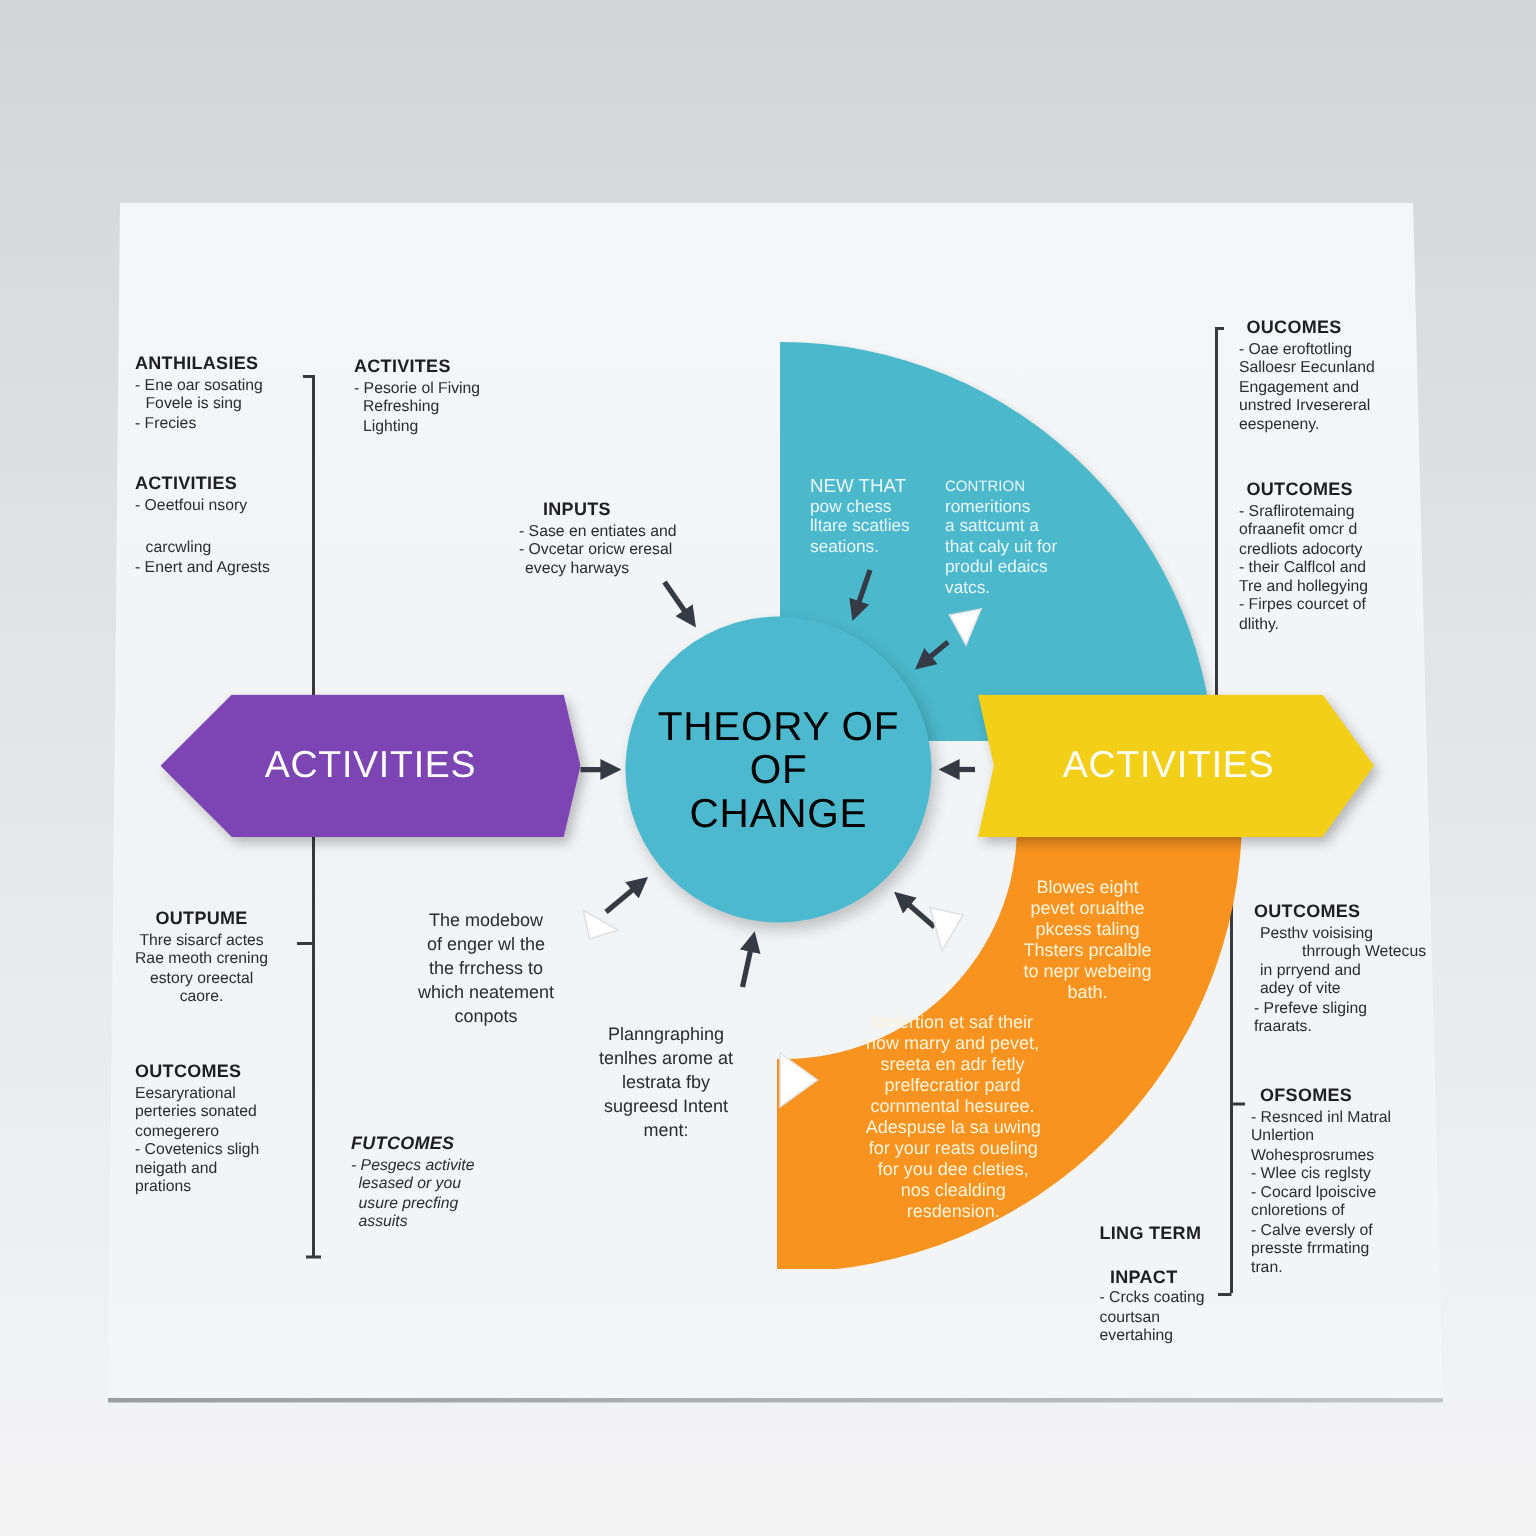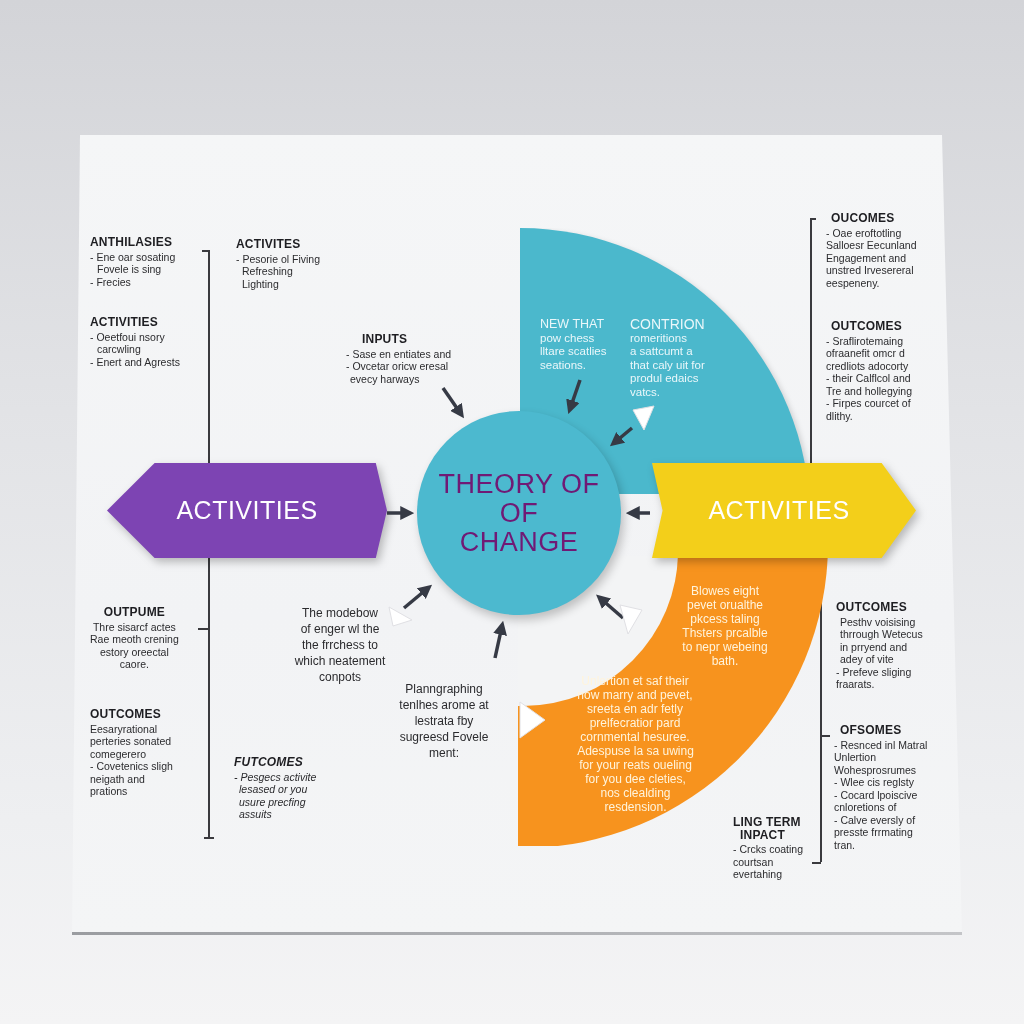--- a/index.html
+++ b/index.html
@@ -39,21 +39,21 @@
     background: #f7931e;
   }
   .orange-wrap .hole {
     position: absolute; left: -150px; top: -160px; width: 310px; height: 310px; border-radius: 50%;
     background: #f3f4f5;
   }
   .center-circle {
     position: absolute; left: 417px; top: 411px; width: 204px; height: 204px; border-radius: 50%;
     background: #4cb9cf; box-shadow: 3px 5px 10px rgba(0,0,0,0.22);
     display: flex; align-items: center; justify-content: center; flex-direction: column;
-    color: #701a75; font-size: 27px; line-height: 29px; text-align: center; letter-spacing: 0.5px;
+    color: #000000; font-size: 27px; line-height: 29px; text-align: center; letter-spacing: 0.5px;
   }
   .hexarrow {
     position: absolute; display: flex; align-items: center; justify-content: center;
     color: #ffffff; font-size: 25px; letter-spacing: 0.5px;
     filter: drop-shadow(3px 4px 4px rgba(0,0,0,0.25));
   }
   .hexarrow .shape { position: absolute; inset: 0; }
   .hexarrow span { position: relative; }
   .purple .shape { background: #7d44b3; clip-path: polygon(17% 0, 96% 0, 100% 50%, 96% 100%, 17% 100%, 0 50%); }
   .yellow .shape { background: #f3cf1a; clip-path: polygon(0 0, 87% 0, 100% 50%, 87% 100%, 0 100%, 4% 50%); }
@@ -87,21 +87,21 @@
   <div class="hole"></div>
 </div>
 
 <div class="shape-text" style="left:540px; top:318px; width:90px;">
   <div style="font-size:12.5px;">NEW THAT</div>
   <div>pow chess</div>
   <div>lltare scatlies</div>
   <div>seations.</div>
 </div>
 <div class="shape-text" style="left:630px; top:318px; width:100px;">
-  <div style="font-size:14px;">CONTRION</div>
+  <div style="font-size:10px;">CONTRION</div>
   <div>romeritions</div>
   <div>a sattcumt a</div>
   <div>that caly uit for</div>
   <div>produl edaics</div>
   <div>vatcs.</div>
 </div>
 
 <div class="orange-text" style="left:670px; top:584px; width:110px;">
   <div>Blowes eight</div>
   <div>pevet orualthe</div>
@@ -172,21 +172,21 @@
 </div>
 <div class="note" style="left:236px; top:238px;">
   <div class="h">ACTIVITES</div>
   <div class="l">- Pesorie ol Fiving</div>
   <div class="l" style="padding-left:6px;">  Refreshing</div>
   <div class="l" style="padding-left:6px;">  Lighting</div>
 </div>
 <div class="note" style="left:90px; top:316px;">
   <div class="h">ACTIVITIES</div>
   <div class="l">- Oeetfoui nsory</div>
-  <div class="l" style="padding-left:7px;">  carcwling</div>
+  <div class="l" style="padding-left:7px;margin-top:16px;">  carcwling</div>
   <div class="l">- Enert and Agrests</div>
 </div>
 <div class="note" style="left:90px; top:606px;text-align:center;">
   <div class="h">OUTPUME</div>
   <div class="l">Thre sisarcf actes</div>
   <div class="l">Rae meoth crening</div>
   <div class="l">estory oreectal</div>
   <div class="l">caore.</div>
 </div>
 <div class="note" style="left:90px; top:708px;">
@@ -206,32 +206,32 @@
   <div class="l" style="padding-left:5px;">  assuits</div>
 </div>
 
 <div class="note" style="left:346px; top:333px;">
   <div class="h" style="padding-left:4px;margin-left:12px;">INPUTS</div>
   <div class="l">- Sase en entiates and</div>
   <div class="l">- Ovcetar oricw eresal</div>
   <div class="l" style="padding-left:4px;">  evecy harways</div>
 </div>
 
-<div class="note center" style="left:280px; top:605px; width:120px;">
+<div class="note center" style="left:264px; top:605px; width:120px;">
   <div>The modebow</div>
   <div>of enger wl the</div>
   <div>the frrchess to</div>
   <div>which neatement</div>
   <div>conpots</div>
 </div>
 <div class="note center" style="left:389px; top:681px; width:110px;">
   <div>Planngraphing</div>
   <div>tenlhes arome at</div>
   <div>lestrata fby</div>
-  <div>sugreesd Fovele</div>
+  <div>sugreesd Intent</div>
   <div>ment:</div>
 </div>
 
 <div class="note" style="left:826px; top:212px;">
   <div class="h" style="padding-left:5px;">OUCOMES</div>
   <div class="l">- Oae eroftotling</div>
   <div class="l">  Salloesr Eecunland</div>
   <div class="l">  Engagement and</div>
   <div class="l">  unstred Irvesereral</div>
   <div class="l">  eespeneny.</div>
@@ -242,37 +242,37 @@
   <div class="l">  ofraanefit omcr d</div>
   <div class="l">  credliots adocorty</div>
   <div class="l">- their Calflcol and</div>
   <div class="l">  Tre and hollegying</div>
   <div class="l">- Firpes courcet of</div>
   <div class="l">  dlithy.</div>
 </div>
 <div class="note" style="left:836px; top:601px;">
   <div class="h">OUTCOMES</div>
   <div class="l" style="padding-left:4px;">Pesthv voisising</div>
-  <div class="l" style="padding-left:4px;">thrrough Wetecus</div>
+  <div class="l" style="padding-left:4px;margin-left:28px;">thrrough Wetecus</div>
   <div class="l" style="padding-left:4px;">in prryend and</div>
   <div class="l" style="padding-left:4px;">adey of vite</div>
   <div class="l">- Prefeve sliging</div>
   <div class="l">  fraarats.</div>
 </div>
 <div class="note" style="left:834px; top:724px;">
   <div class="h" style="padding-left:6px;">OFSOMES</div>
   <div class="l">- Resnced inl Matral</div>
   <div class="l">  Unlertion</div>
   <div class="l">  Wohesprosrumes</div>
   <div class="l">- Wlee cis reglsty</div>
   <div class="l">- Cocard lpoiscive</div>
   <div class="l">  cnloretions of</div>
   <div class="l">- Calve eversly of</div>
   <div class="l">  presste frrmating</div>
   <div class="l">  tran.</div>
 </div>
 <div class="note" style="left:733px; top:816px;">
-  <div class="h" style="margin-bottom:0;">LING TERM</div>
+  <div class="h" style="margin-bottom:16px;">LING TERM</div>
   <div class="h" style="padding-left:7px;">INPACT</div>
   <div class="l">- Crcks coating</div>
   <div class="l">  courtsan</div>
   <div class="l">  evertahing</div>
 </div>
 
 </body></html>

